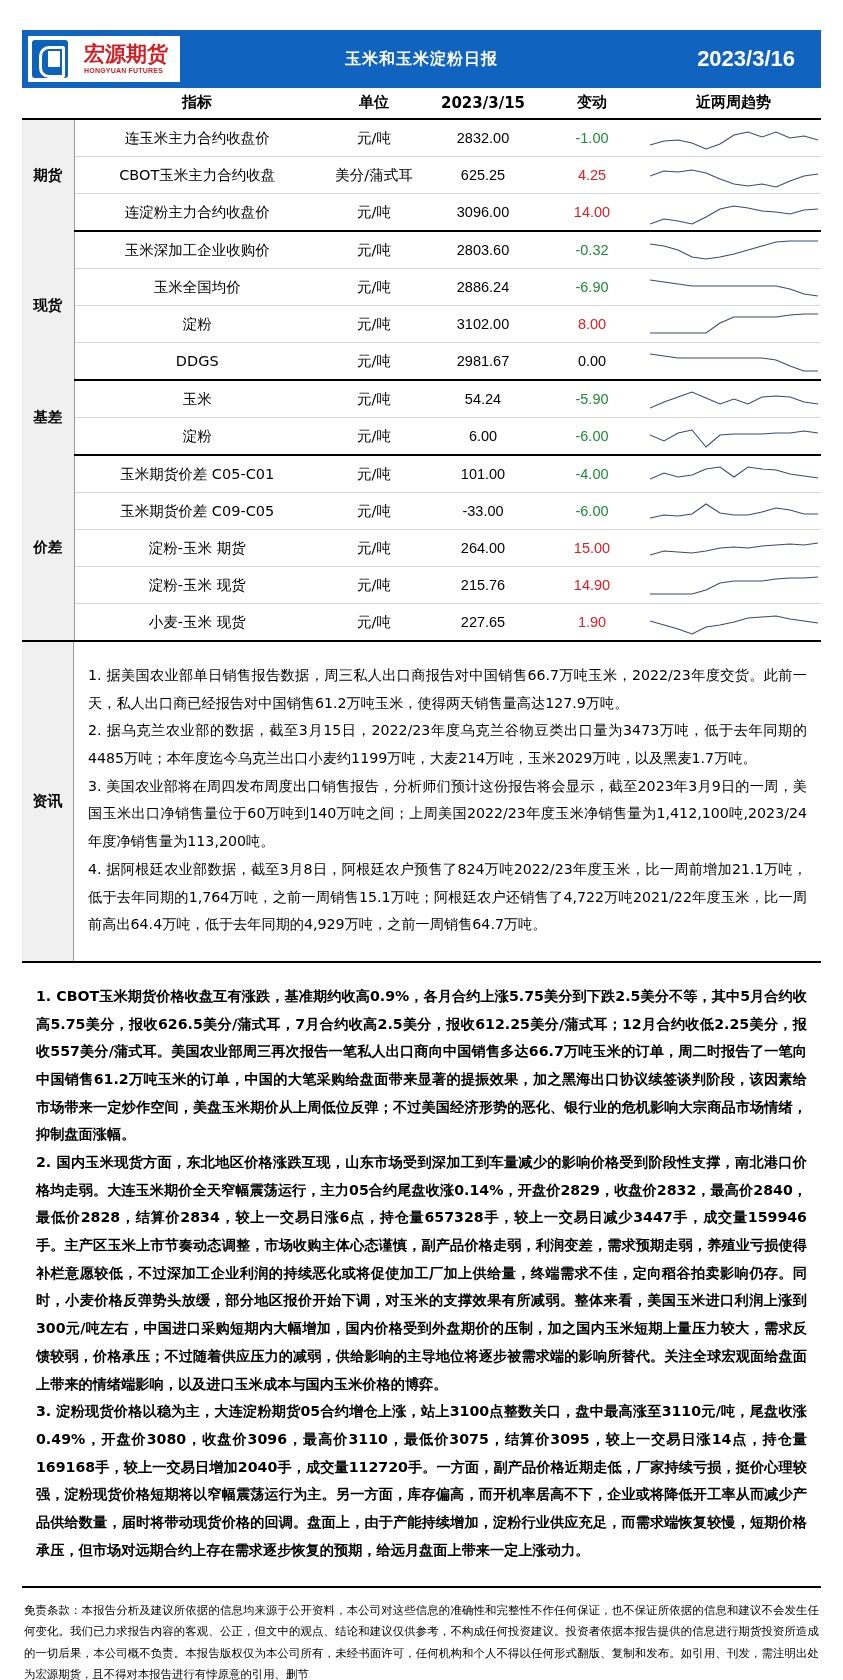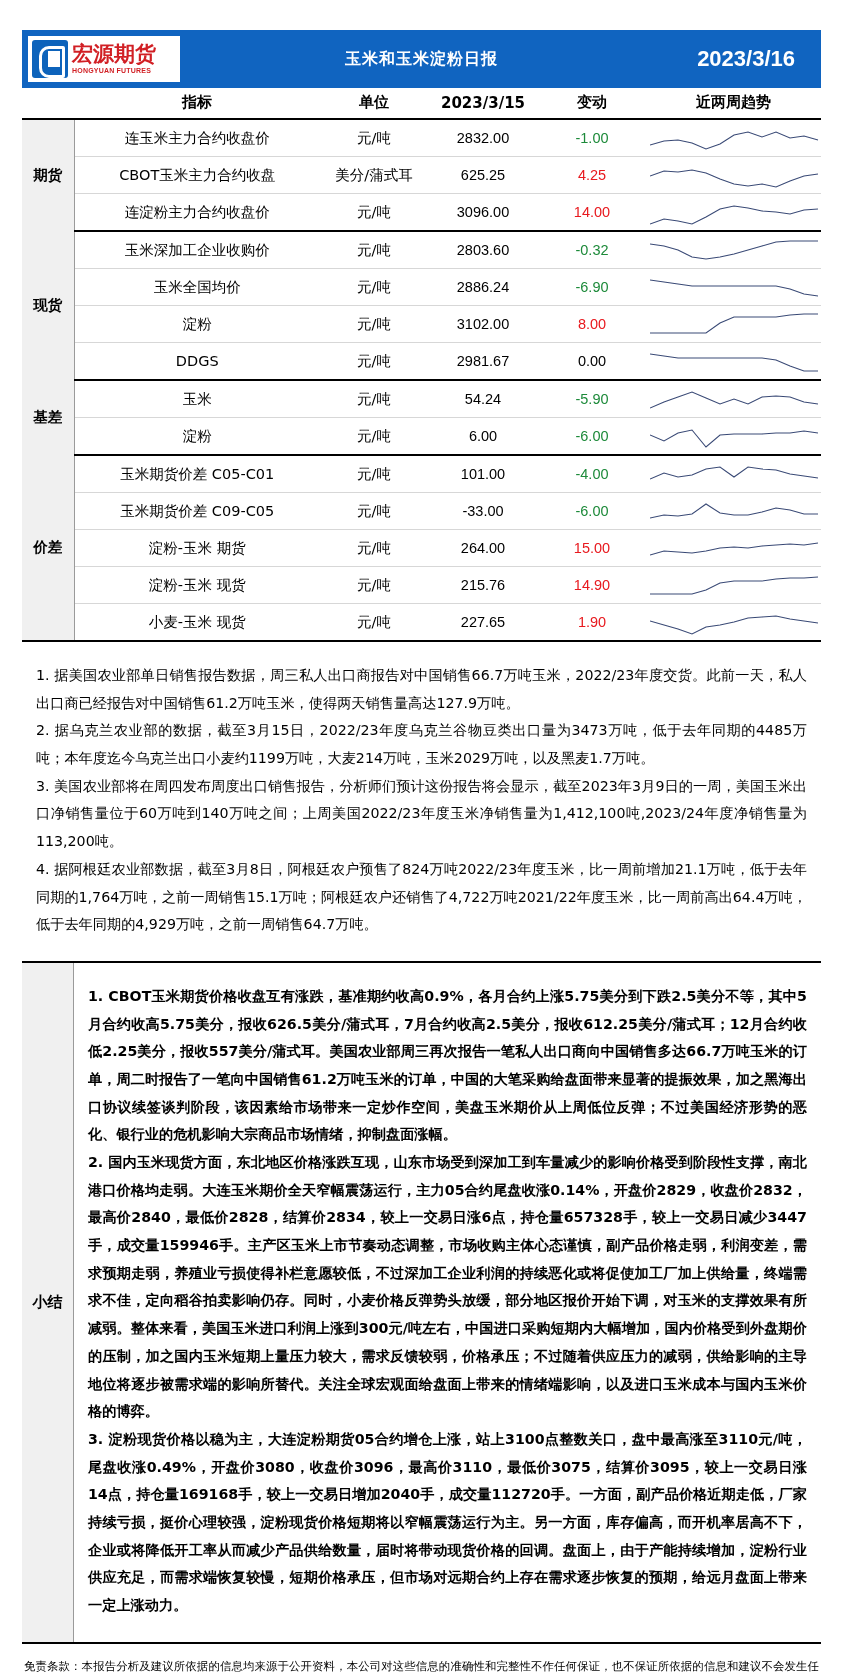--- a/index.html
+++ b/index.html
@@ -24,21 +24,21 @@
     align-items: center;
     position: relative;
   }
   .logo-box {
     width: 152px;
     height: 46px;
     margin-left: 6px;
     background: #ffffff;
     display: flex;
     align-items: center;
-    gap: 4px;
+    gap: 16px;
     padding: 2px 4px;
     flex: none;
   }
   .logo-mark {
     width: 36px;
     height: 38px;
     background: #0d63bb;
     border-radius: 3px;
     position: relative;
     flex: none;
@@ -374,30 +374,30 @@
           <td class="trend">
             <svg width="170" height="30" viewBox="0 0 170 30" preserveAspectRatio="none">
               <polyline points="0,14 14,18 28,22 42,27 56,20 70,18 84,15 98,11 112,10 126,9 140,12 154,14 168,16" fill="none" stroke="#3a4a76" stroke-width="1.1"></polyline>
             </svg>
           </td>
         </tr>
       </tbody>
   </table>
 
   <div class="block">
+    <div class="block-label">资讯</div>
     <div class="block-body" id="news-body">
         <p>1. 据美国农业部单日销售报告数据，周三私人出口商报告对中国销售66.7万吨玉米，2022/23年度交货。此前一天，私人出口商已经报告对中国销售61.2万吨玉米，使得两天销售量高达127.9万吨。</p>
         <p>2. 据乌克兰农业部的数据，截至3月15日，2022/23年度乌克兰谷物豆类出口量为3473万吨，低于去年同期的4485万吨；本年度迄今乌克兰出口小麦约1199万吨，大麦214万吨，玉米2029万吨，以及黑麦1.7万吨。</p>
         <p>3. 美国农业部将在周四发布周度出口销售报告，分析师们预计这份报告将会显示，截至2023年3月9日的一周，美国玉米出口净销售量位于60万吨到140万吨之间；上周美国2022/23年度玉米净销售量为1,412,100吨,2023/24年度净销售量为113,200吨。</p>
         <p>4. 据阿根廷农业部数据，截至3月8日，阿根廷农户预售了824万吨2022/23年度玉米，比一周前增加21.1万吨，低于去年同期的1,764万吨，之前一周销售15.1万吨；阿根廷农户还销售了4,722万吨2021/22年度玉米，比一周前高出64.4万吨，低于去年同期的4,929万吨，之前一周销售64.7万吨。</p>
       </div>
   </div>
 
   <div class="block">
-    <div class="block-label">小结</div>
     <div class="block-body bold" id="summary-body">
         <p>1. CBOT玉米期货价格收盘互有涨跌，基准期约收高0.9%，各月合约上涨5.75美分到下跌2.5美分不等，其中5月合约收高5.75美分，报收626.5美分/蒲式耳，7月合约收高2.5美分，报收612.25美分/蒲式耳；12月合约收低2.25美分，报收557美分/蒲式耳。美国农业部周三再次报告一笔私人出口商向中国销售多达66.7万吨玉米的订单，周二时报告了一笔向中国销售61.2万吨玉米的订单，中国的大笔采购给盘面带来显著的提振效果，加之黑海出口协议续签谈判阶段，该因素给市场带来一定炒作空间，美盘玉米期价从上周低位反弹；不过美国经济形势的恶化、银行业的危机影响大宗商品市场情绪，抑制盘面涨幅。</p>
         <p>2. 国内玉米现货方面，东北地区价格涨跌互现，山东市场受到深加工到车量减少的影响价格受到阶段性支撑，南北港口价格均走弱。大连玉米期价全天窄幅震荡运行，主力05合约尾盘收涨0.14%，开盘价2829，收盘价2832，最高价2840，最低价2828，结算价2834，较上一交易日涨6点，持仓量657328手，较上一交易日减少3447手，成交量159946手。主产区玉米上市节奏动态调整，市场收购主体心态谨慎，副产品价格走弱，利润变差，需求预期走弱，养殖业亏损使得补栏意愿较低，不过深加工企业利润的持续恶化或将促使加工厂加上供给量，终端需求不佳，定向稻谷拍卖影响仍存。同时，小麦价格反弹势头放缓，部分地区报价开始下调，对玉米的支撑效果有所减弱。整体来看，美国玉米进口利润上涨到300元/吨左右，中国进口采购短期内大幅增加，国内价格受到外盘期价的压制，加之国内玉米短期上量压力较大，需求反馈较弱，价格承压；不过随着供应压力的减弱，供给影响的主导地位将逐步被需求端的影响所替代。关注全球宏观面给盘面上带来的情绪端影响，以及进口玉米成本与国内玉米价格的博弈。</p>
         <p>3. 淀粉现货价格以稳为主，大连淀粉期货05合约增仓上涨，站上3100点整数关口，盘中最高涨至3110元/吨，尾盘收涨0.49%，开盘价3080，收盘价3096，最高价3110，最低价3075，结算价3095，较上一交易日涨14点，持仓量169168手，较上一交易日增加2040手，成交量112720手。一方面，副产品价格近期走低，厂家持续亏损，挺价心理较强，淀粉现货价格短期将以窄幅震荡运行为主。另一方面，库存偏高，而开机率居高不下，企业或将降低开工率从而减少产品供给数量，届时将带动现货价格的回调。盘面上，由于产能持续增加，淀粉行业供应充足，而需求端恢复较慢，短期价格承压，但市场对远期合约上存在需求逐步恢复的预期，给远月盘面上带来一定上涨动力。</p>
       </div>
   </div>
 
   <div class="disclaimer">免责条款：本报告分析及建议所依据的信息均来源于公开资料，本公司对这些信息的准确性和完整性不作任何保证，也不保证所依据的信息和建议不会发生任何变化。我们已力求报告内容的客观、公正，但文中的观点、结论和建议仅供参考，不构成任何投资建议。投资者依据本报告提供的信息进行期货投资所造成的一切后果，本公司概不负责。本报告版权仅为本公司所有，未经书面许可，任何机构和个人不得以任何形式翻版、复制和发布。如引用、刊发，需注明出处为宏源期货，且不得对本报告进行有悖原意的引用、删节</div>
 
 </div>

